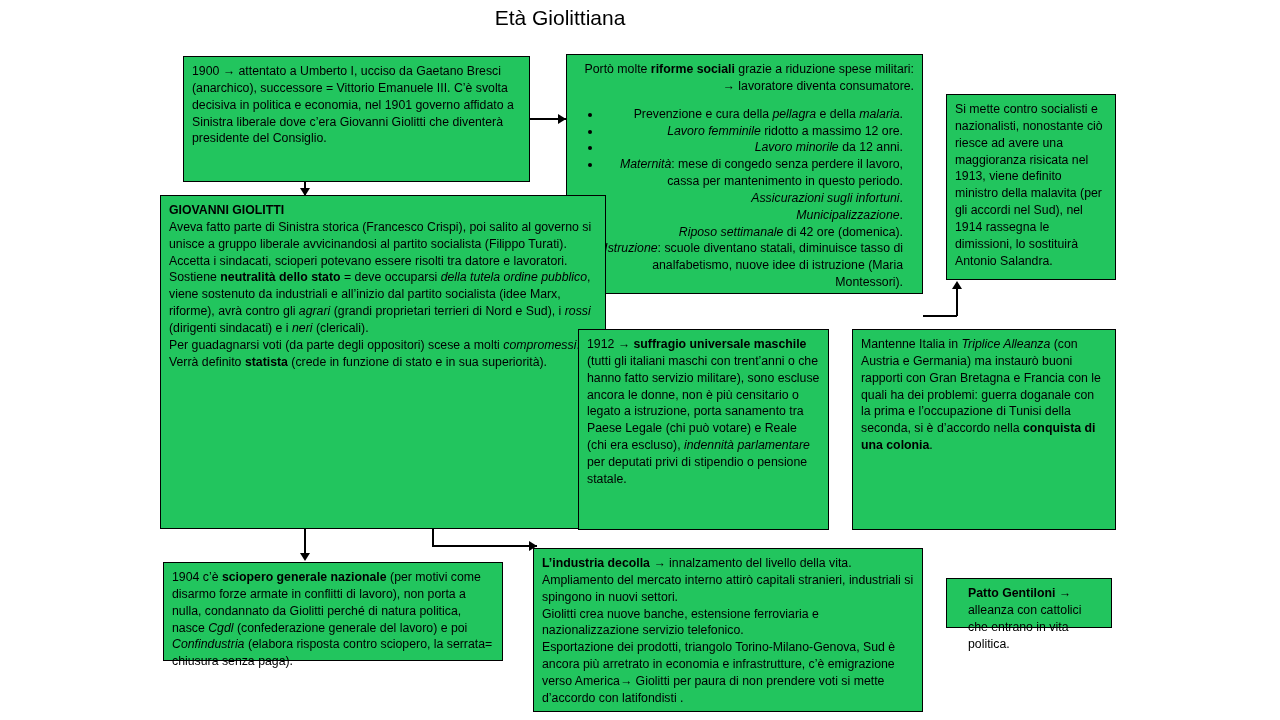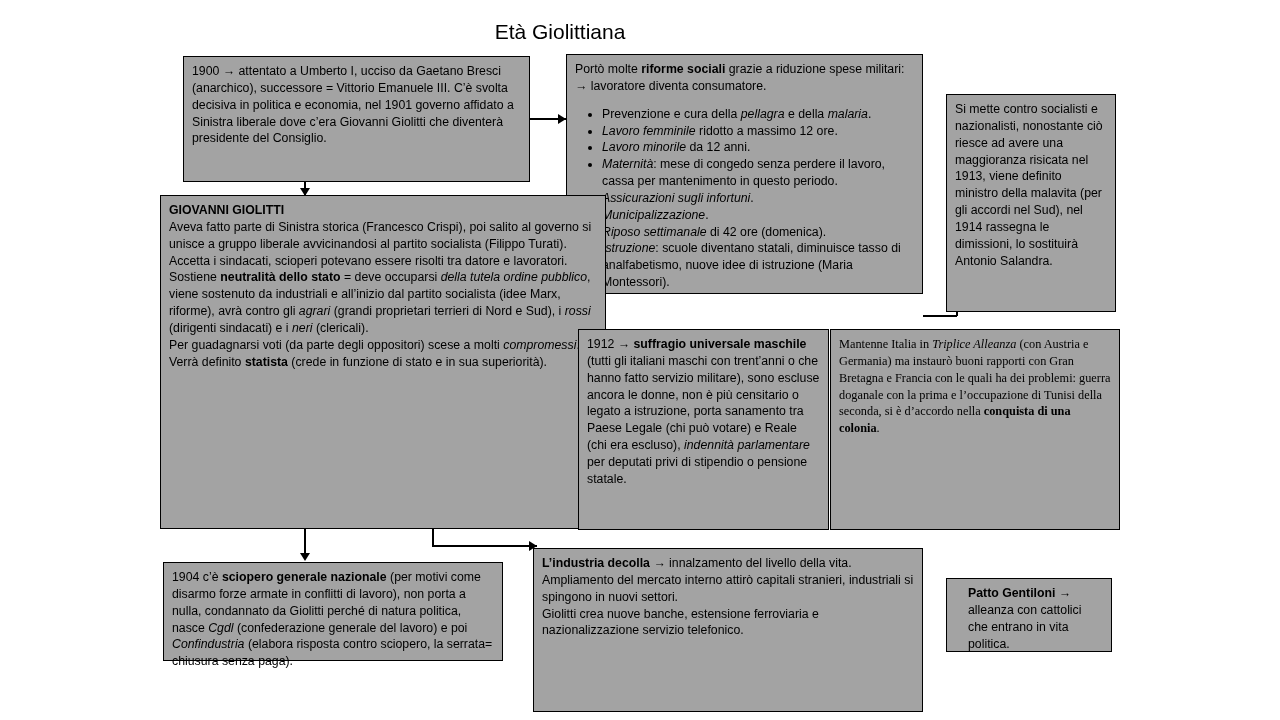--- a/index.html
+++ b/index.html
@@ -10,31 +10,31 @@
   body {
     width: 1280px;
     height: 720px;
     position: relative;
     font-family: "Liberation Sans", sans-serif;
     color: #000000;
     overflow: hidden;
   }
   #page-title {
     position: absolute;
-    top: 20px;
+    top: 6px;
     left: 0;
     width: 1120px;
     text-align: center;
     font-size: 21px;
     font-weight: normal;
   }
   .box {
     position: absolute;
     border: 1px solid #000000;
-    background: #a3a3a3;
+    background: #22c55e;
     box-sizing: border-box;
     font-size: 12.3px;
     line-height: 1.37;
     padding: 6px 8px;
   }
   .box p {
     margin: 0;
   }
   ul.bullets {
     margin: 11px;
@@ -43,28 +43,28 @@
   }
   ul.bullets li {
     margin: 0;
     padding: 0;
   }
   b { font-weight: bold; }
   i { font-style: italic; }
 
   
   #box-umberto  { left: 183px; top: 56px;  width: 347px; height: 126px; }
-  #box-riforme  { left: 566px; top: 54px;  width: 357px; height: 240px; }
-  #box-socialisti { left: 946px; top: 94px; width: 170px; height: 218px; }
+  #box-riforme  { left: 566px; top: 54px;  width: 357px; height: 240px; text-align: right; }
+  #box-socialisti { left: 946px; top: 94px; width: 170px; height: 186px; }
   #box-giolitti { left: 160px; top: 195px; width: 446px; height: 334px; }
   #box-suffragio{ left: 578px; top: 329px; width: 251px; height: 201px; }
-  #box-triplice { left: 830px; top: 329px; width: 290px; height: 201px; font-family: Liberation Serif, serif; }
+  #box-triplice { left: 852px; top: 329px; width: 264px; height: 201px; }
   #box-sciopero { left: 163px; top: 562px; width: 340px; height: 99px; }
   #box-industria{ left: 533px; top: 548px; width: 390px; height: 164px; }
-  #box-gentiloni{ left: 946px; top: 578px; width: 166px; height: 74px; padding-left: 21px; }
+  #box-gentiloni{ left: 946px; top: 578px; width: 166px; height: 50px; padding-left: 21px; }
 
   
   .conn {
     position: absolute;
     background: #000000;
   }
   .arrowhead {
     position: absolute;
     width: 0;
     height: 0;
@@ -150,18 +150,19 @@
 </div>
 
 <div class="box" id="box-sciopero">
   <p><span>1904 c’è </span><b>sciopero generale nazionale</b><span> (per motivi come disarmo forze armate in conflitti di lavoro), non porta a nulla, condannato da Giolitti perché di natura politica, nasce </span><i>Cgdl</i><span> (confederazione generale del lavoro) e poi </span><i>Confindustria</i><span> (elabora risposta contro sciopero, la serrata= chiusura senza paga).</span></p>
 </div>
 
 <div class="box" id="box-industria">
   <p><b>L’industria decolla</b><span> → innalzamento del livello della vita.</span></p>
   <p>Ampliamento del mercato interno attirò capitali stranieri, industriali si spingono in nuovi  settori.</p>
   <p>Giolitti crea nuove banche, estensione ferroviaria e nazionalizzazione servizio telefonico.</p>
+  <p>Esportazione dei prodotti, triangolo Torino-Milano-Genova, Sud è ancora più arretrato in economia e infrastrutture, c’è emigrazione verso America→ Giolitti per paura di non prendere voti si mette d’accordo con latifondisti .</p>
 </div>
 
 <div class="box" id="box-gentiloni">
   <p><b>Patto Gentiloni</b><span> →</span></p>
   <p>alleanza con cattolici che entrano in vita politica.</p>
 </div>
 
 </body></html>

